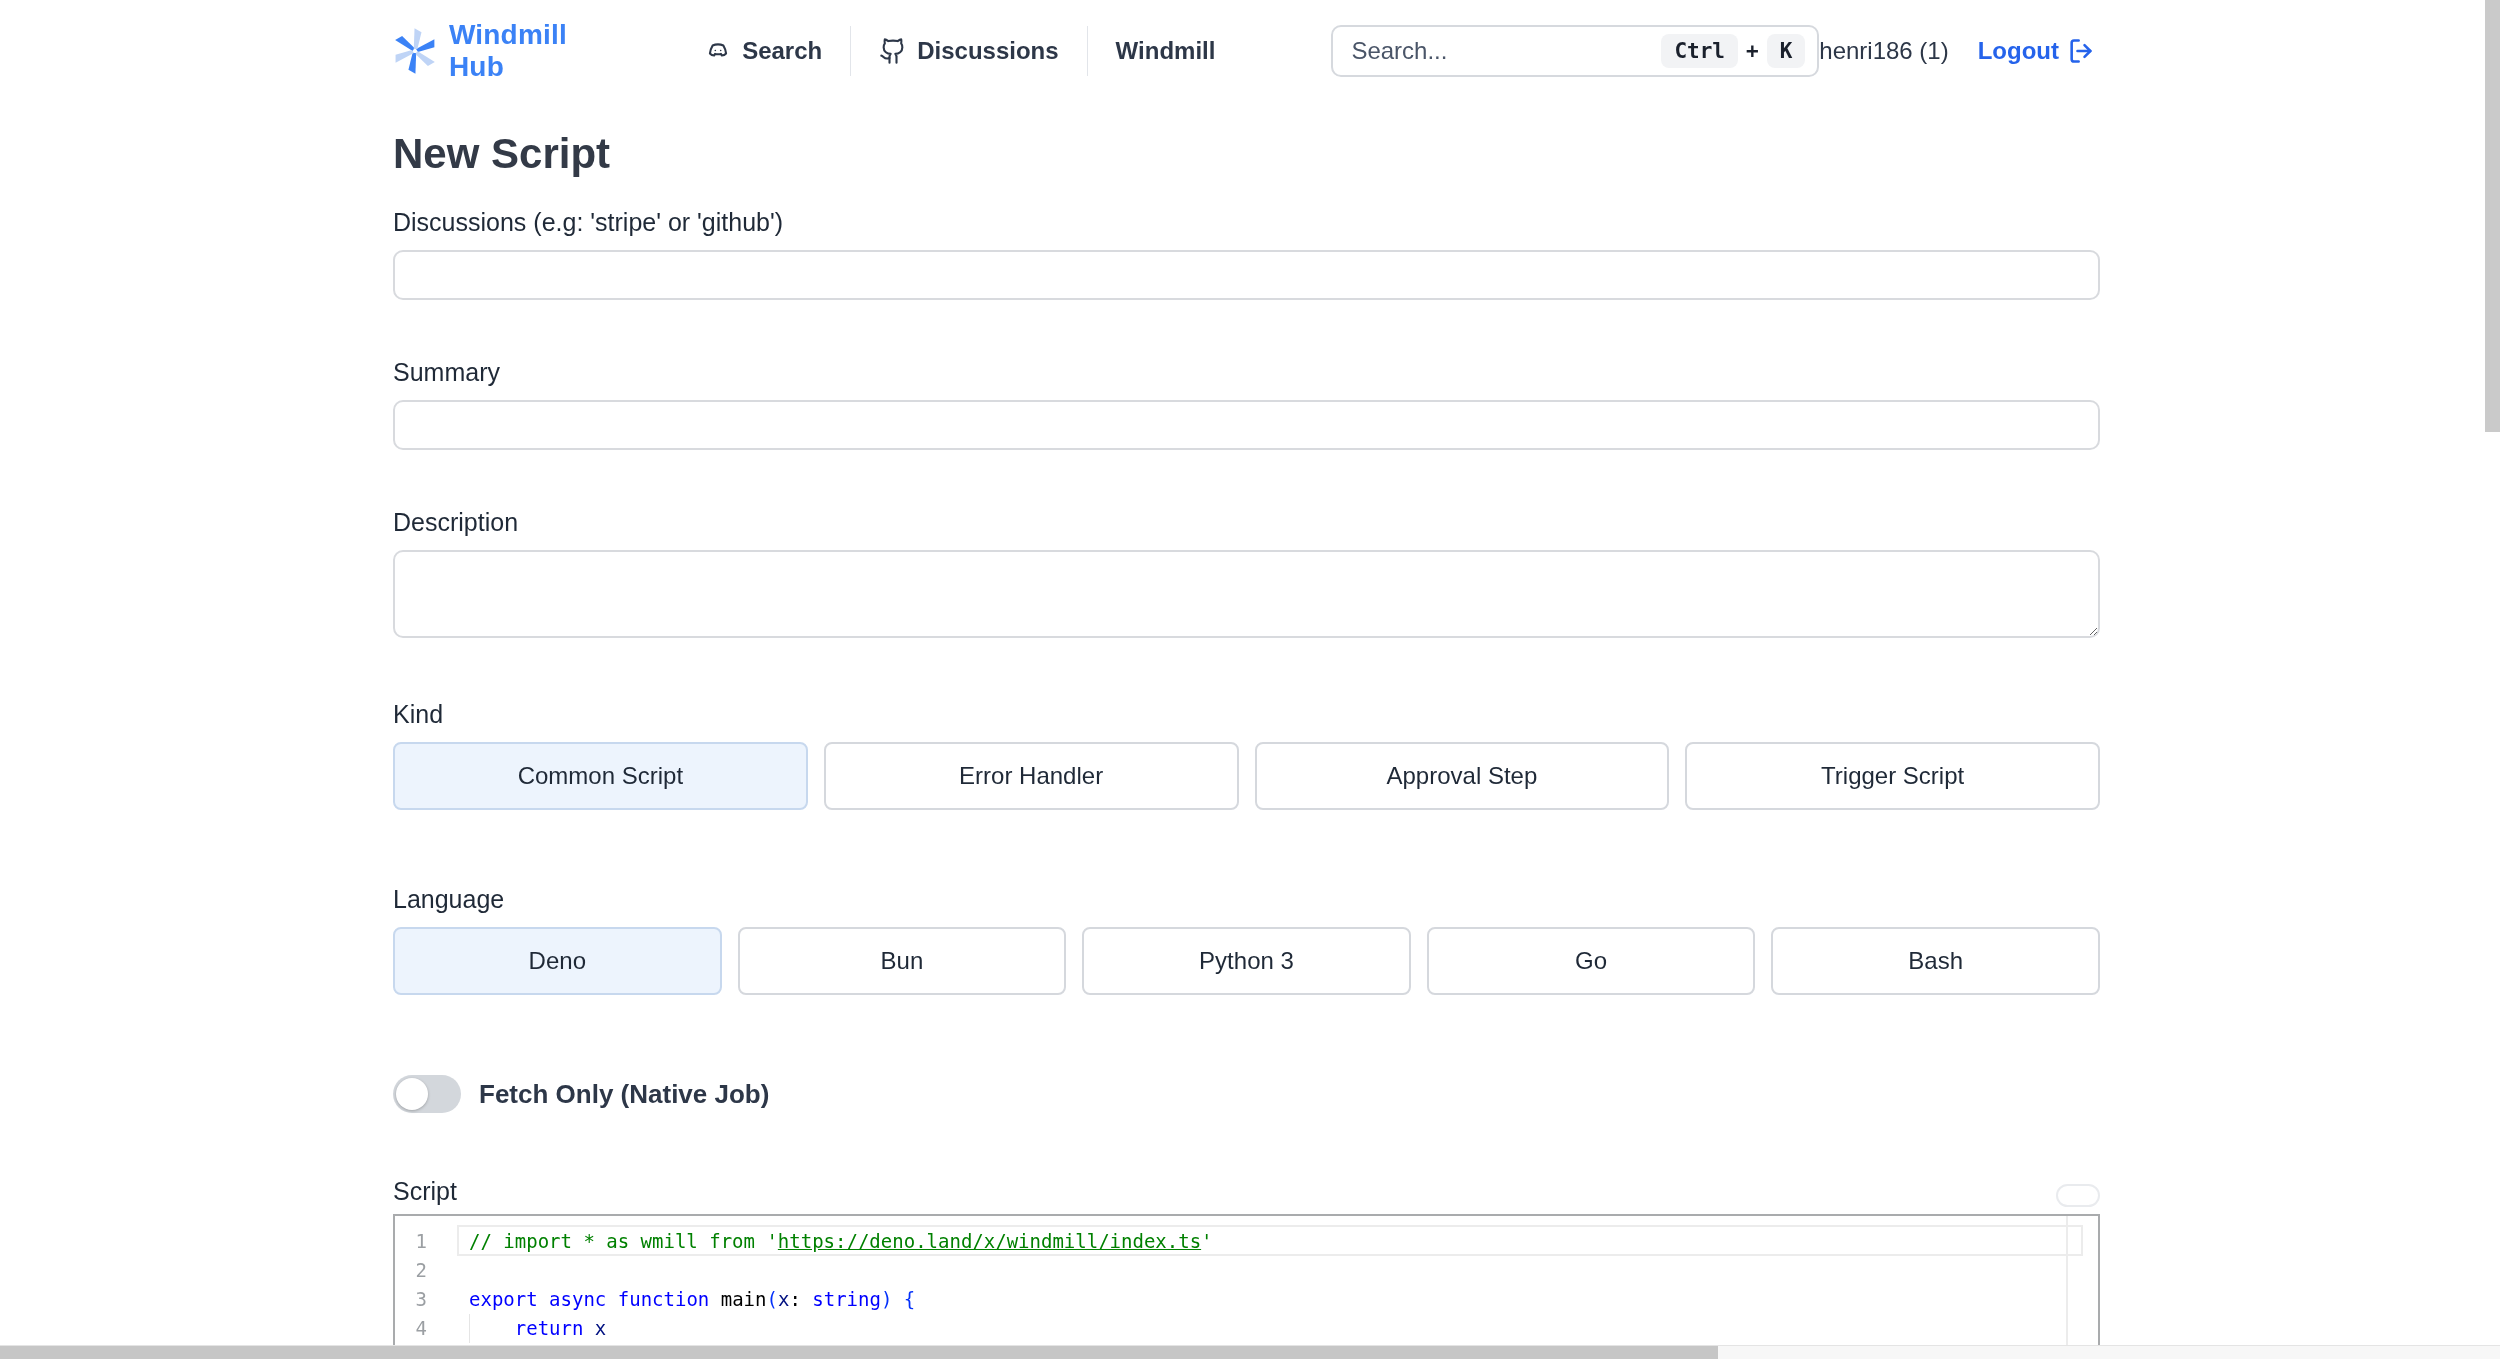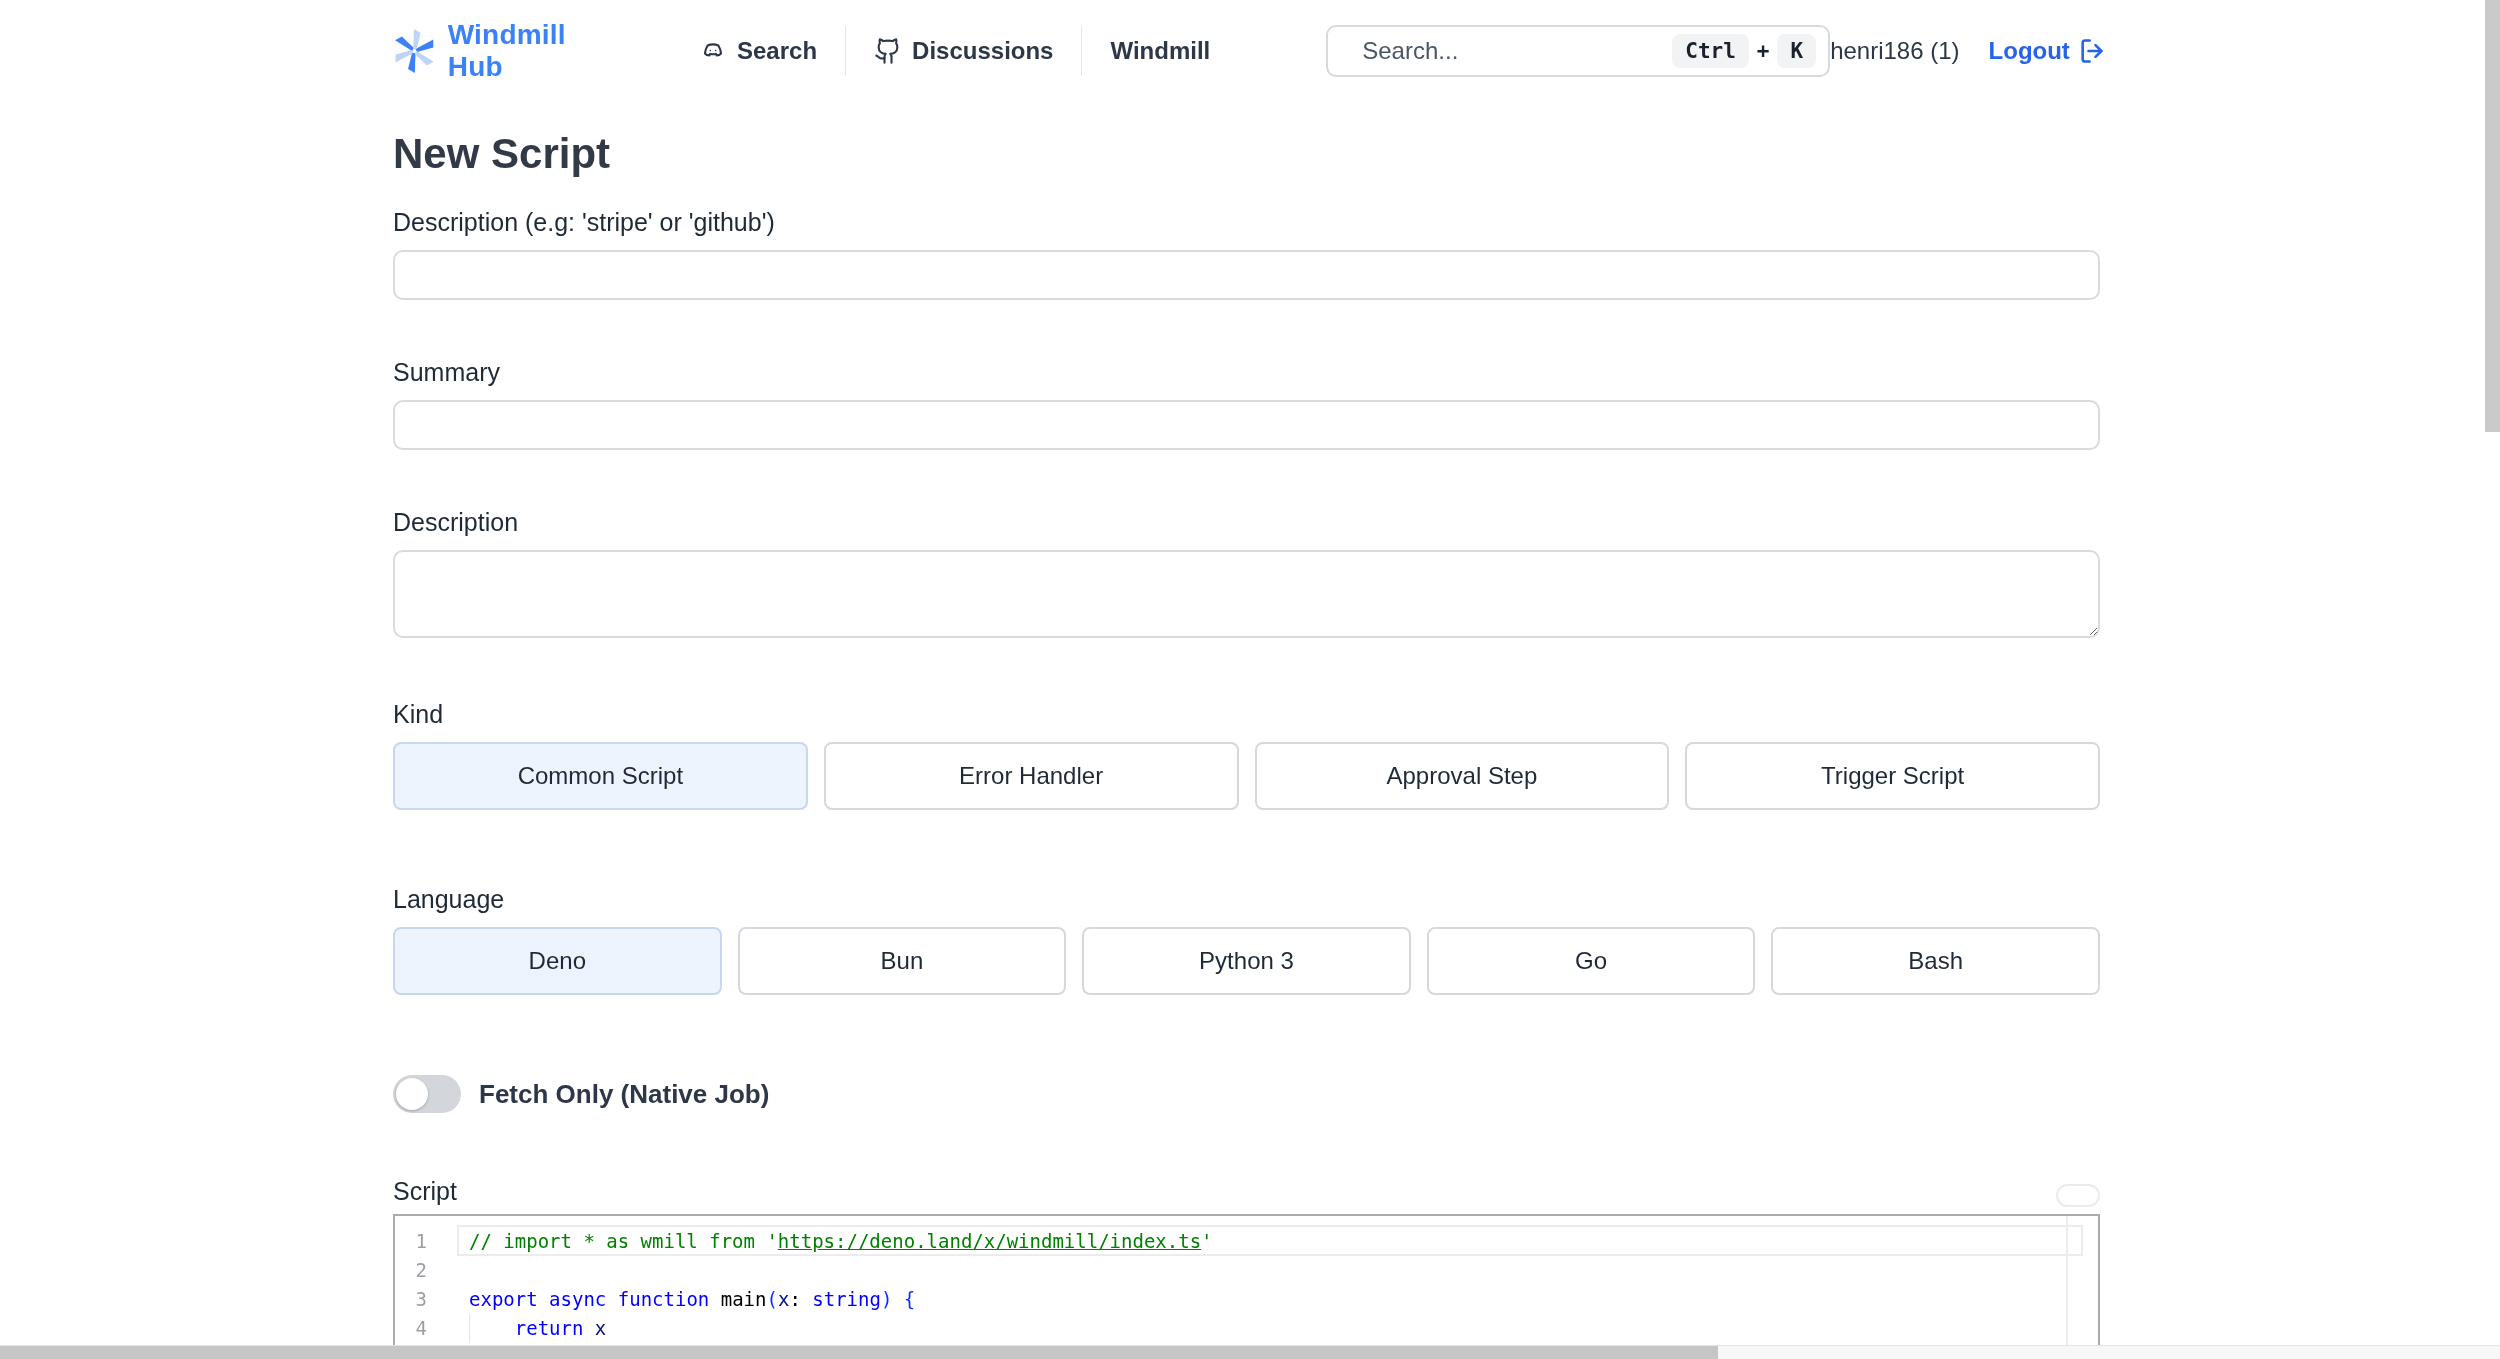--- a/index.html
+++ b/index.html
@@ -11,21 +11,21 @@
   .brand { display:flex; align-items:center; gap:12px; cursor:pointer; }
   .brand-icon { width:58px; height:58px; }
   .brand-name { font-size:28px; font-weight:800; color:#3b82f6; letter-spacing:.2px; }
   .nav { display:flex; align-items:center; margin-left:90px; height:56px; }
   .nav-item { display:flex; align-items:center; gap:10px; padding:0 28px; font-size:24px;
     font-weight:600; color:#2d3748; cursor:pointer; white-space:nowrap; }
   .nav-divider { width:1px; height:50px; background:#e2e5ea; }
   .nav-icon { width:28px; height:28px; stroke:#2d3748; fill:none; stroke-width:1.8;
     stroke-linecap:round; stroke-linejoin:round; }
   .search-box { margin-left:88px; width:582px; height:52px; border:2px solid #d6d9de;
-    border-radius:10px; background:#fff; display:flex; align-items:center; padding:0 12px 0 34px; }
+    border-radius:10px; background:#fff; display:flex; align-items:center; padding:0 12px 0 18px; }
   .search-input { border:none; outline:none; flex:1; font-size:24px; color:#4a5568;
     font-family:"Liberation Sans", sans-serif; background:transparent; }
   .search-input::placeholder { color:#4a5568; }
   .kbd-group { display:flex; align-items:center; gap:8px; font-family:"DejaVu Sans Mono", monospace; }
   .kbd { background:#f2f3f5; border-radius:8px; padding:5px 13px; font-size:21px; font-weight:700; color:#1a202c; }
   .kbd-sep { font-size:21px; font-weight:700; color:#1a202c; }
   .user-area { margin-left:auto; display:flex; align-items:center; gap:29px; white-space:nowrap; }
   .username { font-size:24px; color:#2d3748; }
   .logout { display:flex; align-items:center; gap:8px; color:#2563eb; font-size:24px;
     font-weight:700; cursor:pointer; text-decoration:none;justify-content:space-between; }
@@ -144,21 +144,21 @@
         <line x1="20" y1="12" x2="9" y2="12"></line>
       </svg>
     </a>
   </div>
 </div>
 
 <div class="main">
   <h1 class="page-title">New Script</h1>
 
   <div class="group-integration">
-    <div class="form-label">Description (e.g: 'stripe' or 'github')</div>
+    <div class="form-label">Discussions (e.g: 'stripe' or 'github')</div>
     <input class="text-input" type="text" value="" style="">
   </div>
 
   <div class="group">
     <div class="form-label">Summary</div>
     <input class="text-input" type="text" value="" style="">
   </div>
 
   <div class="group">
     <div class="form-label">Description</div>

